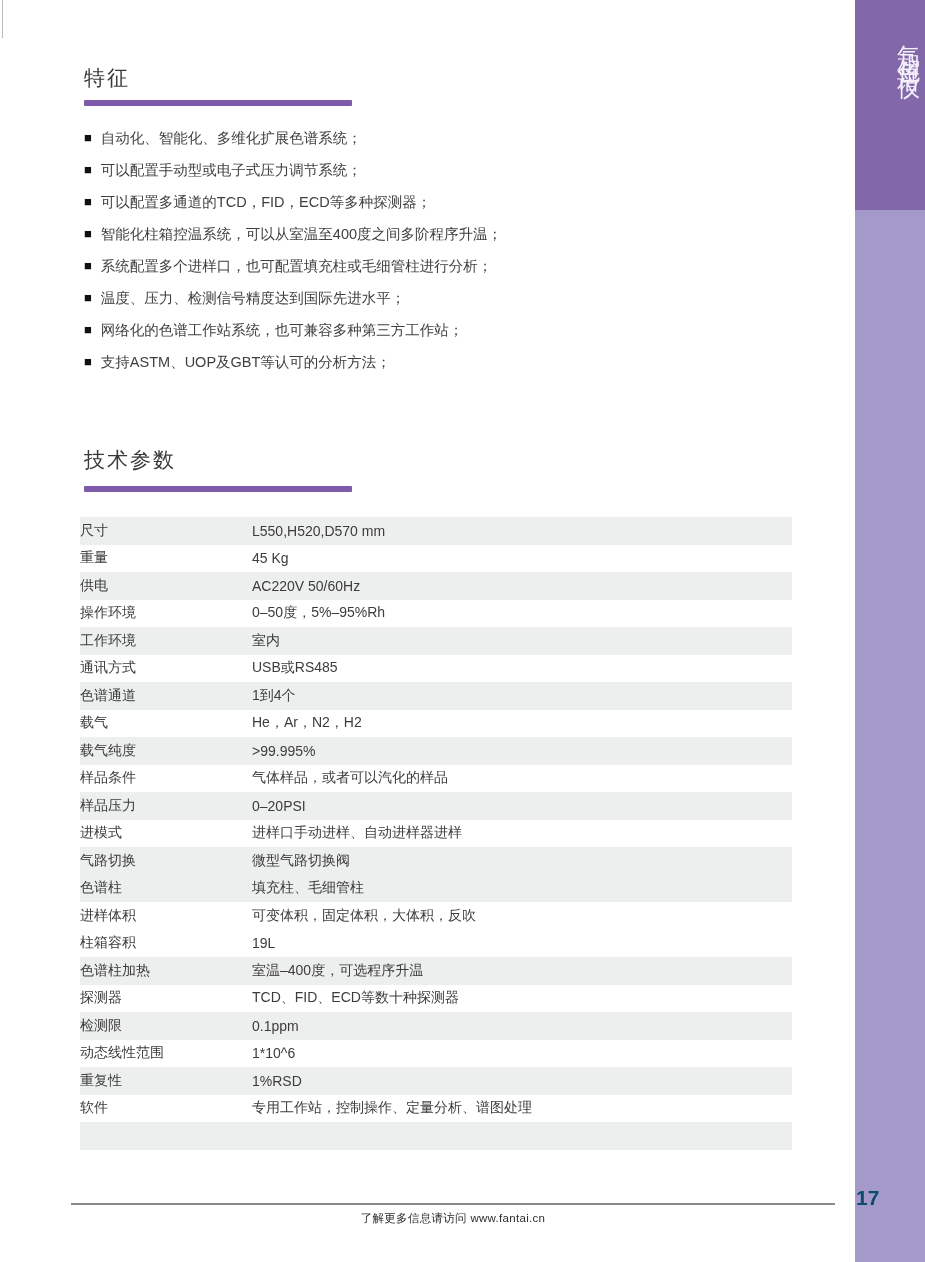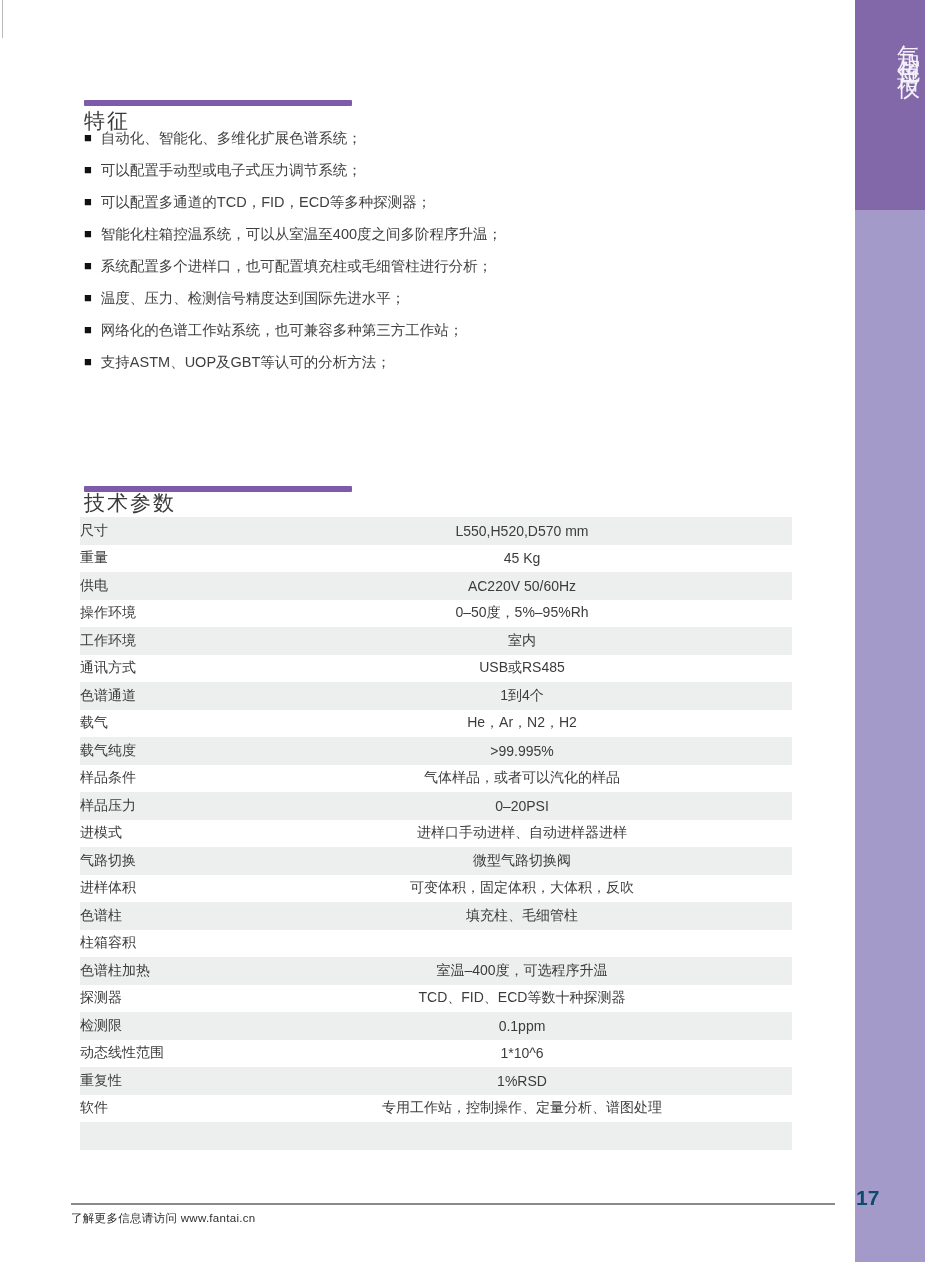--- a/index.html
+++ b/index.html
@@ -37,21 +37,20 @@
   .page-number {
     position: absolute; left: 1px; top: 1186px;
     color: #0c4a6e; font-size: 21px; font-weight: 600;
   }
 
   
   .section-heading {
     position: absolute; left: 84px;
     font-size: 21px; font-weight: 400; color: #3a3a3a;
     letter-spacing: 2px;
-    margin-top: 43px;
   }
   .heading-features { top: 64px; }
   .heading-specs    { top: 446px; text-align: center; }
   .accent-bar {
     position: absolute; left: 84px; width: 268px; height: 6px;
     background: #7d5ba8; border-radius: 1px;
   }
   .bar-features { top: 100px; }
   .bar-specs    { top: 486px; }
 
@@ -74,31 +73,31 @@
   .spec-table {
     position: absolute; left: 80px; top: 517px; width: 712px;
   }
   .spec-row {
     display: flex; align-items: center;
     height: 27.5px;
     font-size: 14px; color: #3c3c3c;
   }
   .spec-row.striped { background: #edeeee; }
   .spec-label { width: 172px; padding-left: 0; flex: 0 0 172px; }
-  .spec-value { flex: 1; text-align: center; }
+  .spec-value { flex: 1; }
   .spec-row-empty { height: 27.5px; background: #edeeee; }
 
   
   .footer-rule {
     position: absolute; left: 71px; top: 1203px; width: 764px; height: 2px;
     background: #8a8a8a;
   }
   .footer-note {
     position: absolute; top: 1211px; left: 71px; width: 764px;
-    text-align: left;
+    text-align: center;
     font-size: 11.5px; color: #2e2e2e; letter-spacing: 0.3px;
   }
 </style>
 </head>
 <body>
 
 <div class="page-edge"></div>
 
 <h2 class="section-heading heading-features">特征</h2>
 <div class="accent-bar bar-features"></div>
@@ -187,30 +186,31 @@
       <div class="spec-value">0–20PSI</div>
     </div>
     <div class="spec-row">
       <div class="spec-label">进模式</div>
       <div class="spec-value">进样口手动进样、自动进样器进样</div>
     </div>
     <div class="spec-row striped">
       <div class="spec-label">气路切换</div>
       <div class="spec-value">微型气路切换阀</div>
     </div>
+    <div class="spec-row striped">
+      <div class="spec-label">色谱柱</div>
+      <div class="spec-value">填充柱、毛细管柱</div>
+    </div>
     <div class="spec-row">
       <div class="spec-label">进样体积</div>
       <div class="spec-value">可变体积，固定体积，大体积，反吹</div>
     </div>
-    <div class="spec-row striped">
-      <div class="spec-label">色谱柱</div>
-      <div class="spec-value">填充柱、毛细管柱</div>
-    </div>
     <div class="spec-row">
       <div class="spec-label">柱箱容积</div>
+      <div class="spec-value">19L</div>
     </div>
     <div class="spec-row striped">
       <div class="spec-label">色谱柱加热</div>
       <div class="spec-value">室温–400度，可选程序升温</div>
     </div>
     <div class="spec-row">
       <div class="spec-label">探测器</div>
       <div class="spec-value">TCD、FID、ECD等数十种探测器</div>
     </div>
     <div class="spec-row striped">

